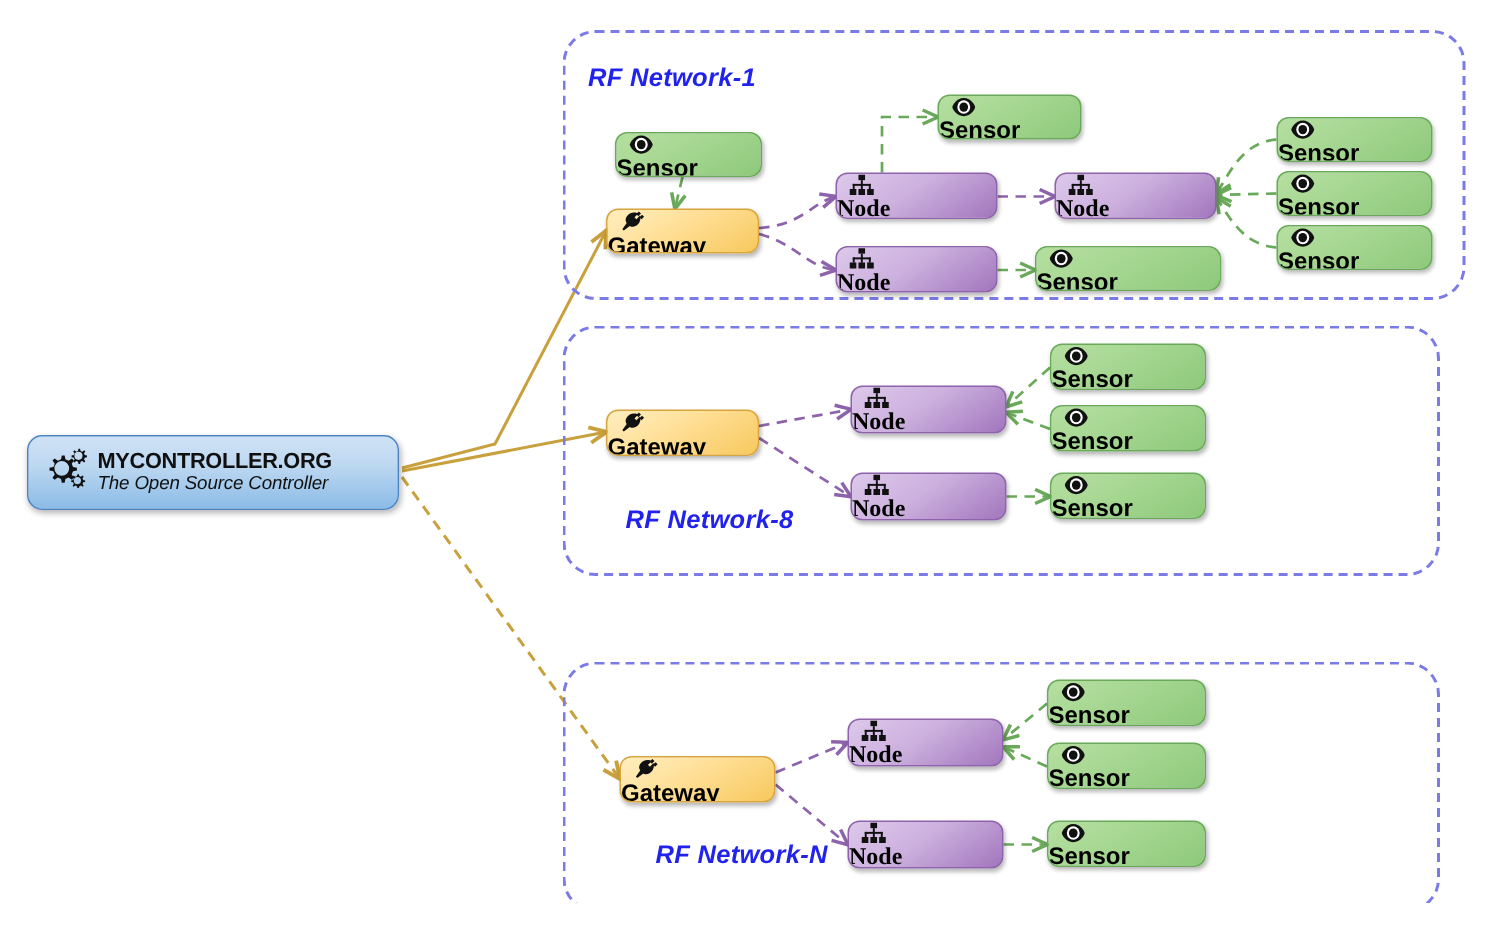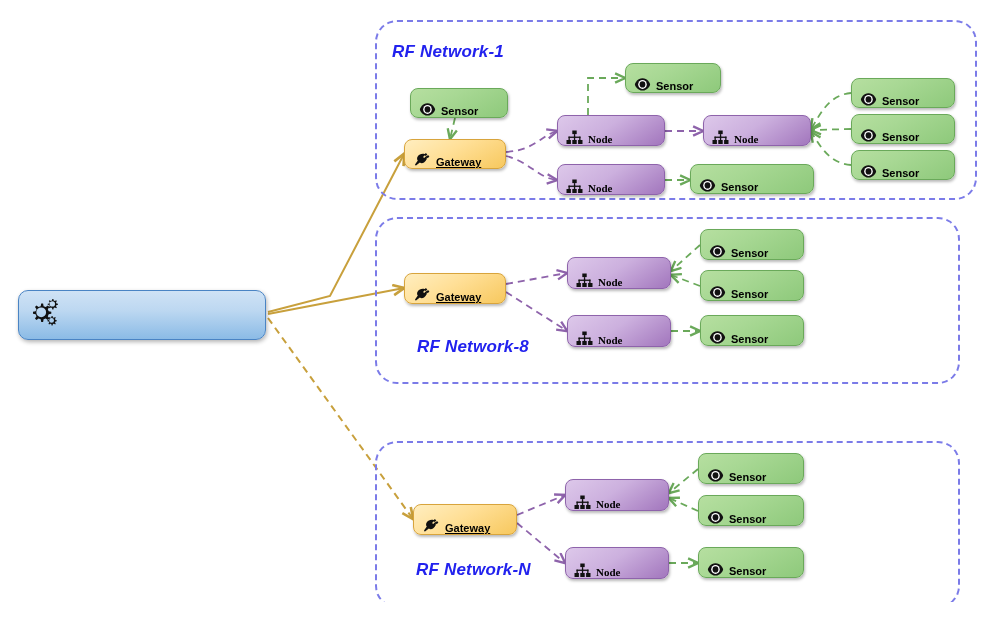--- a/index.html
+++ b/index.html
@@ -41,28 +41,29 @@
     font-family: "Liberation Sans", sans-serif;
     white-space: nowrap;
     letter-spacing: 0.2px;
   }
 
   
   .box {
     position: absolute;
     box-sizing: border-box;
     display: flex;
-    align-items: flex-end;
+    align-items: flex-start;
     border-radius: 8px;
-    font-size: 11px;
+    font-size: 16px;
     font-weight: bold;
     color: #000000;
     white-space: nowrap;
     box-shadow: 1px 2px 3px rgba(0,0,0,0.28);
     overflow: hidden;
+    flex-direction: column;
   }
   .box .glyph {
     display: inline-flex;
     align-items: center;
     justify-content: center;
     flex: 0 0 auto;
     margin-left: 8px;
     margin-right: 5px;
   }
   .box .lbl { flex: 0 0 auto; }
@@ -160,21 +161,21 @@
         <path d="M 669 563 L 698 563" fill="none" stroke="#6aa95a" stroke-width="1.8" stroke-linecap="butt" stroke-dasharray="7,5" marker-end="url(#arw-sn)"></path>
       </g>
   </svg>
 
   <div id="groups-layer">
       <div class="netgroup" style="left: 375px; top: 20px; width: 602px; height: 180px;"></div>
       <div class="netlabel" style="left: 392px; top: 42px;">RF Network-1</div>
       <div class="netgroup" style="left: 375px; top: 217px; width: 585px; height: 167px;"></div>
       <div class="netlabel" style="left: 417px; top: 337px;">RF Network-8</div>
       <div class="netgroup" style="left: 375px; top: 441px; width: 585px; height: 167px;"></div>
-      <div class="netlabel" style="left: 416px; top: 560px;">RF Network-N</div>
+      <div class="netlabel" style="left: 437px; top: 560px;">RF Network-N</div>
     </div>
 
   <div id="boxes-layer">
       <div class="box gateway" style="left: 404px; top: 139px; width: 102px; height: 30px;">
         <span class="glyph">
           <svg width="18" height="16" viewBox="0 0 18 16">
             <path d="M11.6 2.0 C9.0 1.2 6.1 2.2 4.7 4.5 C3.8 6.0 3.9 7.5 4.8 8.6 L2.2 12.3 C1.7 13.0 2.6 13.9 3.3 13.3 L6.9 10.6 C8.1 11.4 9.6 11.3 11.0 10.5 C13.4 9.1 14.5 6.2 13.7 3.6 L11.2 6.1 L10.0 4.9 L12.6 2.4 Z" fill="#111"></path>
             <path d="M12.9 1.0 L14.3 2.4 L12.6 4.1 L11.2 2.7 Z" fill="#111"></path>
             <path d="M15.0 3.1 L16.4 4.5 L14.7 6.2 L13.3 4.8 Z" fill="#111"></path>
           </svg>
@@ -453,15 +454,19 @@
                    l1.5,-0.3 l0.5,-1.2 l-0.9,-1.2 l0.8,-0.8 l1.2,0.9 l1.2,-0.5 z" fill-rule="evenodd"></path>
           <path d="M23.6 22.4 m-2.4,0 a2.4,2.4 0 1,0 4.8,0 a2.4,2.4 0 1,0 -4.8,0
                    M23.6 18.1 l1.0,0 l0.3,1.3 l1.1,0.45 l1.1,-0.8 l0.7,0.7 l-0.8,1.1
                    l0.45,1.1 l1.3,0.3 l0,1.0 l-1.3,0.3 l-0.45,1.1 l0.8,1.1 l-0.7,0.7
                    l-1.1,-0.8 l-1.1,0.45 l-0.3,1.3 l-1.0,0 l-0.3,-1.3 l-1.1,-0.45
                    l-1.1,0.8 l-0.7,-0.7 l0.8,-1.1 l-0.45,-1.1 l-1.3,-0.3 l0,-1.0
                    l1.3,-0.3 l0.45,-1.1 l-0.8,-1.1 l0.7,-0.7 l1.1,0.8 l1.1,-0.45 z" fill-rule="evenodd"></path>
         </g>
       </svg>
     </span>
+    <span class="ctext">
+      <span class="ctitle">MYCONTROLLER.ORG</span>
+      <span class="csub">The Open Source Controller</span>
+    </span>
   </div>
 
 </div>
 
 </body></html>

